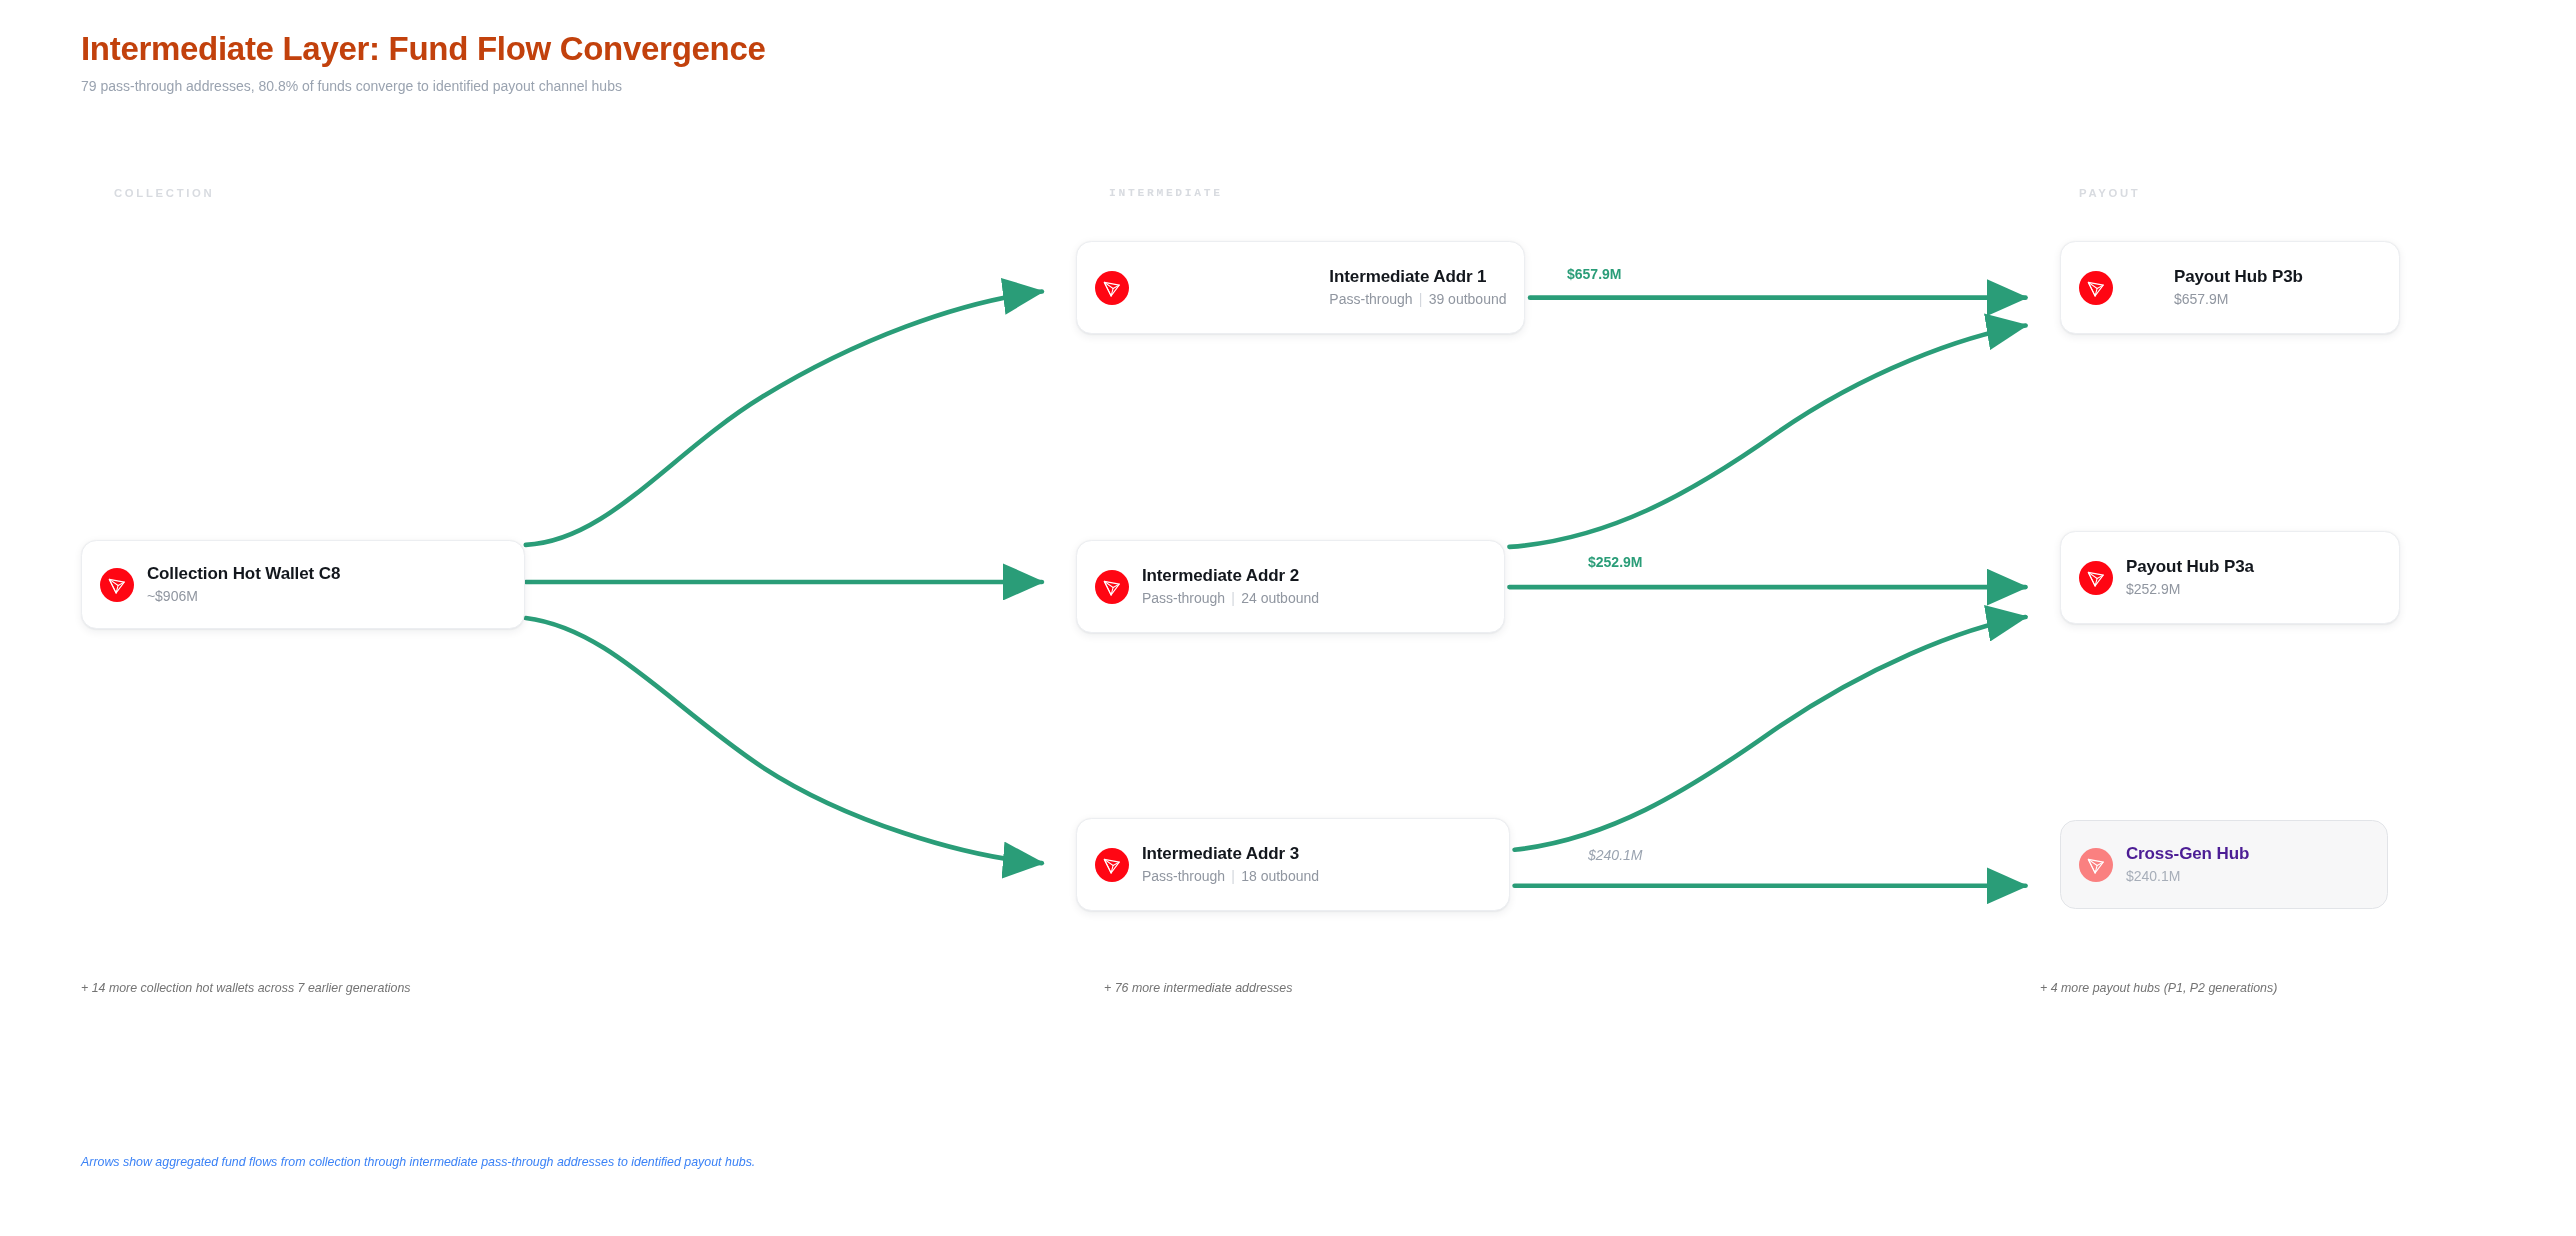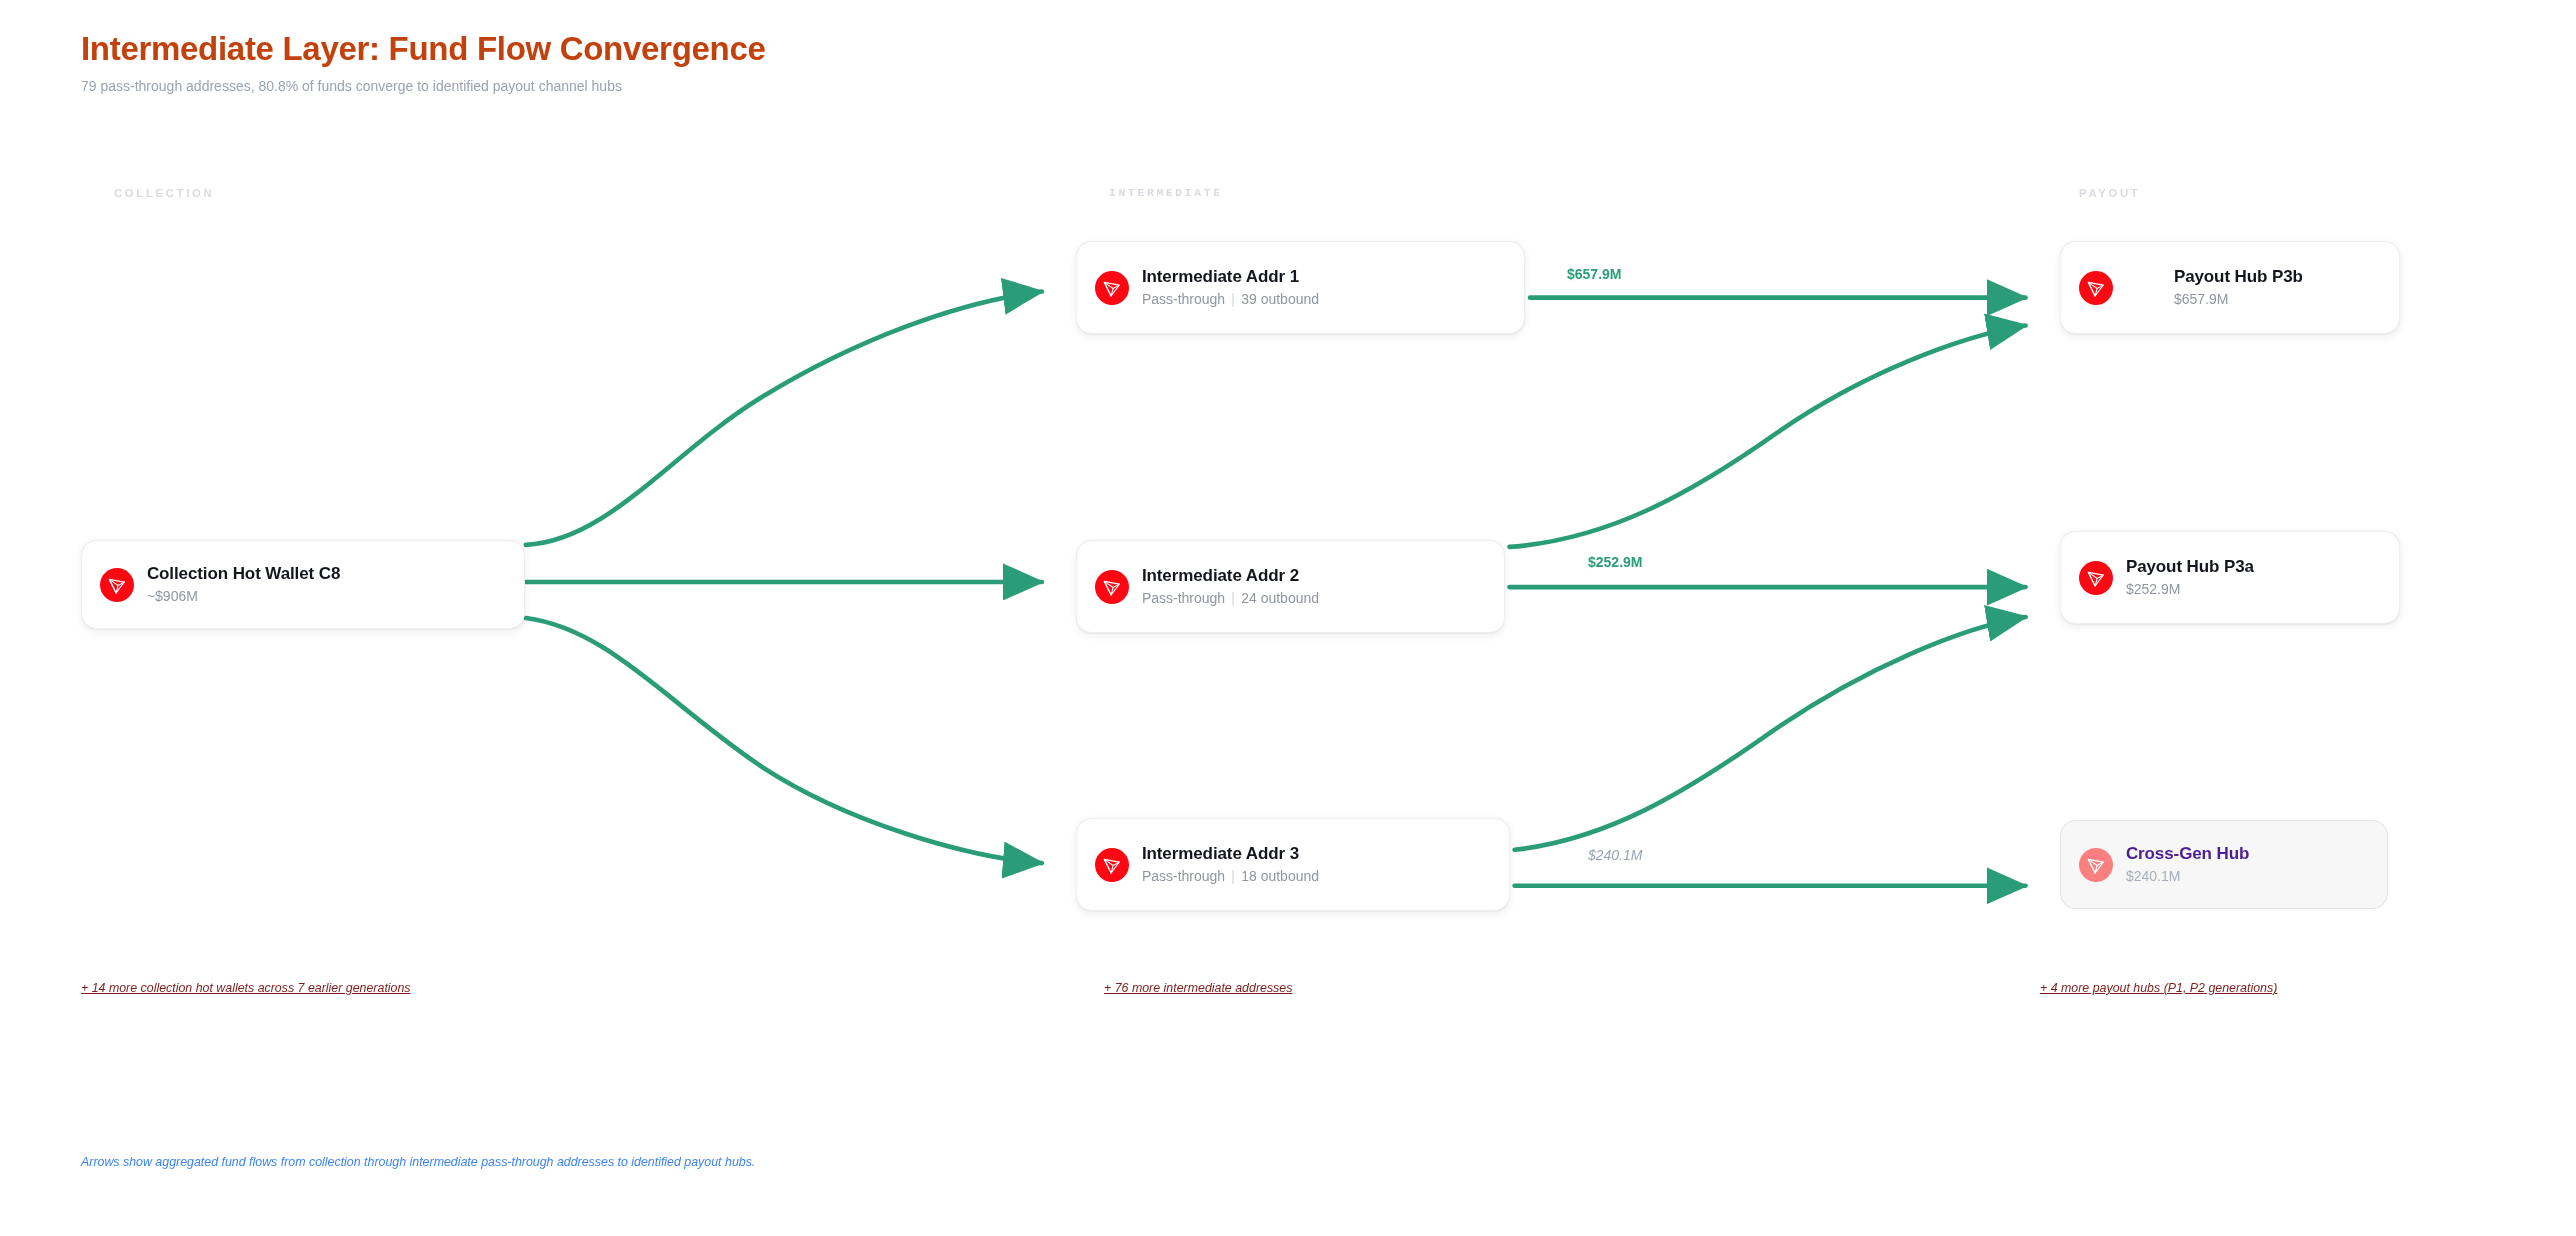--- a/index.html
+++ b/index.html
@@ -117,21 +117,21 @@
     background: #f7f7f8;
     border: 0.5px solid #e2e4e8;
     box-shadow: none;
   }
   .node.muted .node-icon { background: #fa8080; }
   .node.muted .node-title { color: #4c1d95; }
   .node.muted .node-sub   { color: #a7aeb9; }
 
   
   #node-collection-c8 { left: 81px;  top: 540px; width: 444px;  height: 89px; }
-  #node-inter-1       { left: 1076px; top: 241px;  width: 449px;  height: 93px; }
+  #node-inter-1       { left: 1076px; top: 241px;  width: 449px;  height: 93px; justify-content: space-between; }
   #node-inter-2       { left: 1076px; top: 540px; width: 429px;  height: 93px; }
   #node-inter-3       { left: 1076px; top: 818px; width: 434px;  height: 93px; }
   #node-payout-p3b    { left: 2060px; top: 241px;  width: 340px;  height: 93px; gap: 48px; }
   #node-payout-p3a    { left: 2060px; top: 531px; width: 340px;  height: 93px; }
   #node-crossgen      { left: 2060px; top: 820px; width: 328px;  height: 89px; }
 
   
   .edge-label {
     position: absolute;
     font-size: 14px;
@@ -147,23 +147,22 @@
   }
   #edge-label-1 { left: 1567px; top: 266px; }
   #edge-label-2 { left: 1588px; top: 554px; }
   #edge-label-3 { left: 1588px; top: 847px; }
 
   
   .col-note {
     position: absolute;
     font-size: 12.4px;
     font-style: italic;
-    color: #7f1d1d;
-    white-space: nowrap;
-    text-decoration: underline;
+    color: #737373;
+    white-space: nowrap;
   }
   #col-note-collection   { left: 81px;  top: 981px; }
   #col-note-intermediate { left: 1104px; top: 981px; }
   #col-note-payout       { left: 2040px; top: 981px; }
 
   
   #figure-caption {
     position: absolute;
     left: 81px;
     top: 1155px;

